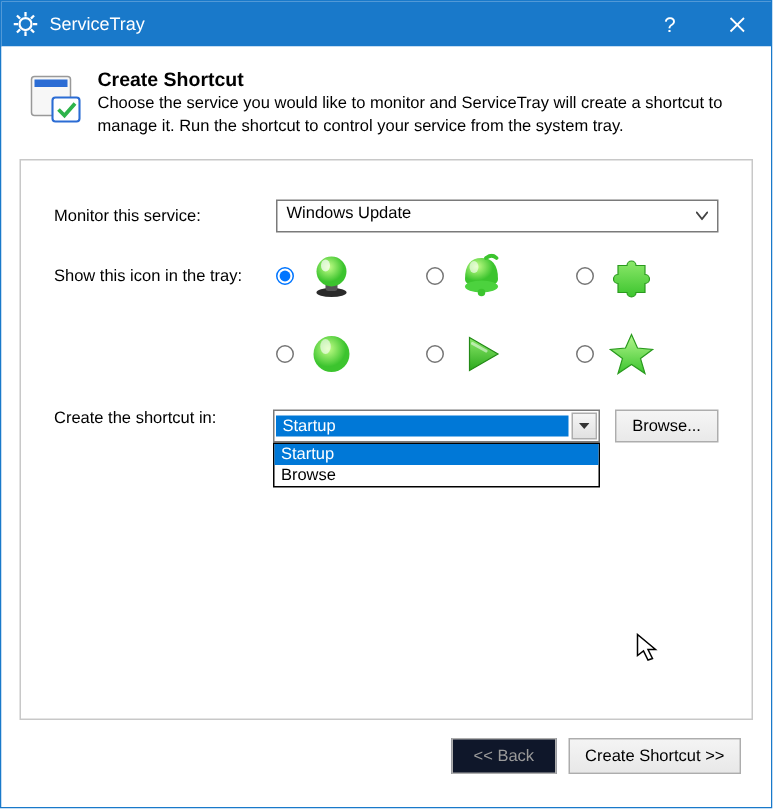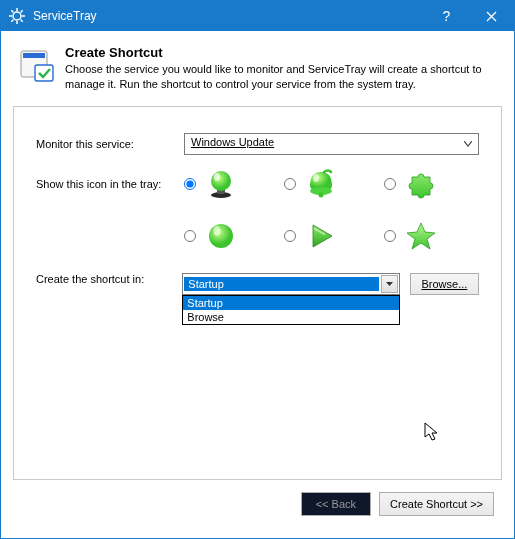--- a/index.html
+++ b/index.html
@@ -11,38 +11,38 @@
   .titlebar .tb-btn { width: 45px; height: 30px; display: flex; align-items: center; justify-content: center; color: #fff; font-size: 14px; }
   .content { flex: 1; background: #fff; padding: 8px; display: flex; flex-direction: column; }
   .header-block { display: flex; padding: 6px 10px 10px 10px; }
   .header-icon { width: 36px; height: 36px; margin-right: 10px; margin-top: 2px; flex-shrink: 0; }
   .header-text h1 { font-size: 13px; font-weight: bold; color: #000; margin-bottom: 2px; }
   .header-text p { font-size: 11px; color: #000; line-height: 1.35; }
   .panel { flex: 1; border: 1px solid #c8c8c8; margin: 4px 4px 8px 4px; padding: 26px 22px 18px 22px; position: relative; font-size: 11px; }
   .row { display: flex; align-items: center; margin-bottom: 10px; }
   .row-label { width: 148px; font-size: 11px; }
   .select-wrap { flex: 1; position: relative; }
-  .select { width: 100%; height: 22px; border: 1px solid #7a7a7a; background: #fff; font-size: 11px; padding: 2px 20px 2px 6px; appearance: none; -webkit-appearance: none; position: relative; text-decoration: underline; }
+  .select { width: 100%; height: 22px; border: 1px solid #7a7a7a; background: #fff; font-size: 11px; padding: 2px 20px 2px 6px; appearance: none; -webkit-appearance: none; position: relative; }
   .select-arrow { position: absolute; right: 3px; top: 3px; width: 16px; height: 16px; pointer-events: none; display:flex; align-items:center; justify-content:center; }
   .select-arrow svg { width: 8px; height: 6px; }
   .icons-row { display: flex; align-items: center; margin-top: 14px; }
   .icons-grid { display: flex; gap: 48px; margin-left: 0; }
   .icon-cell { display: flex; align-items: center; gap: 10px; font-size: 11px; }
   .icon-cell input[type=radio] { width: 12px; height: 12px; }
   .tray-icon { width: 30px; height: 30px; }
   .icons-row2 { margin-top: 22px; margin-bottom: 22px; }
   .shortcut-row { display: flex; align-items: flex-start; margin-top: 14px; }
   .combo-wrap { width: 220px; position: relative; }
   .combo-display { height: 22px; border: 1px solid #7a7a7a; background: #fff; display: flex; align-items: center; position: relative; }
   .combo-selected { flex: 1; background: #0078d7; color: #fff; margin: 1px; padding: 1px 4px; font-size: 11px; }
   .combo-arrow-btn { width: 17px; height: 18px; margin: 1px; border: 1px solid #adadad; background: linear-gradient(#f5f5f5,#e1e1e1); display:flex; align-items:center; justify-content:center; }
   .combo-list { position: absolute; top: 22px; left: 0; width: 100%; border: 1px solid #000; background: #fff; z-index: 5; }
   .combo-item { padding: 1px 4px; font-size: 11px; }
   .combo-item.hl { background: #0078d7; color: #fff; }
-  .browse-btn { width: 70px; height: 22px; margin-left: 10px; border: 1px solid #adadad; background: linear-gradient(#f5f5f5,#e9e9e9); font-size: 11px; cursor: pointer; text-decoration: underline; }
+  .browse-btn { width: 70px; height: 22px; margin-left: 10px; border: 1px solid #adadad; background: linear-gradient(#f5f5f5,#e9e9e9); font-size: 11px; cursor: pointer; }
   .cursor { position: absolute; left: 410px; top: 315px; width: 16px; height: 20px; z-index: 10; pointer-events: none; }
   .footer { display: flex; justify-content: flex-end; gap: 8px; padding: 4px 12px 14px 12px; }
   .footer button { height: 24px; border: 1px solid #adadad; background: linear-gradient(#f4f4f4,#e8e8e8); font-size: 11px; padding: 0 14px; cursor: pointer; }
   .footer button:disabled { color: #9a9a9a; background: #0f172a; }
   .footer .create-btn { padding: 0 10px; }
 </style>
 </head>
 <body>
 
 <div class="window">

